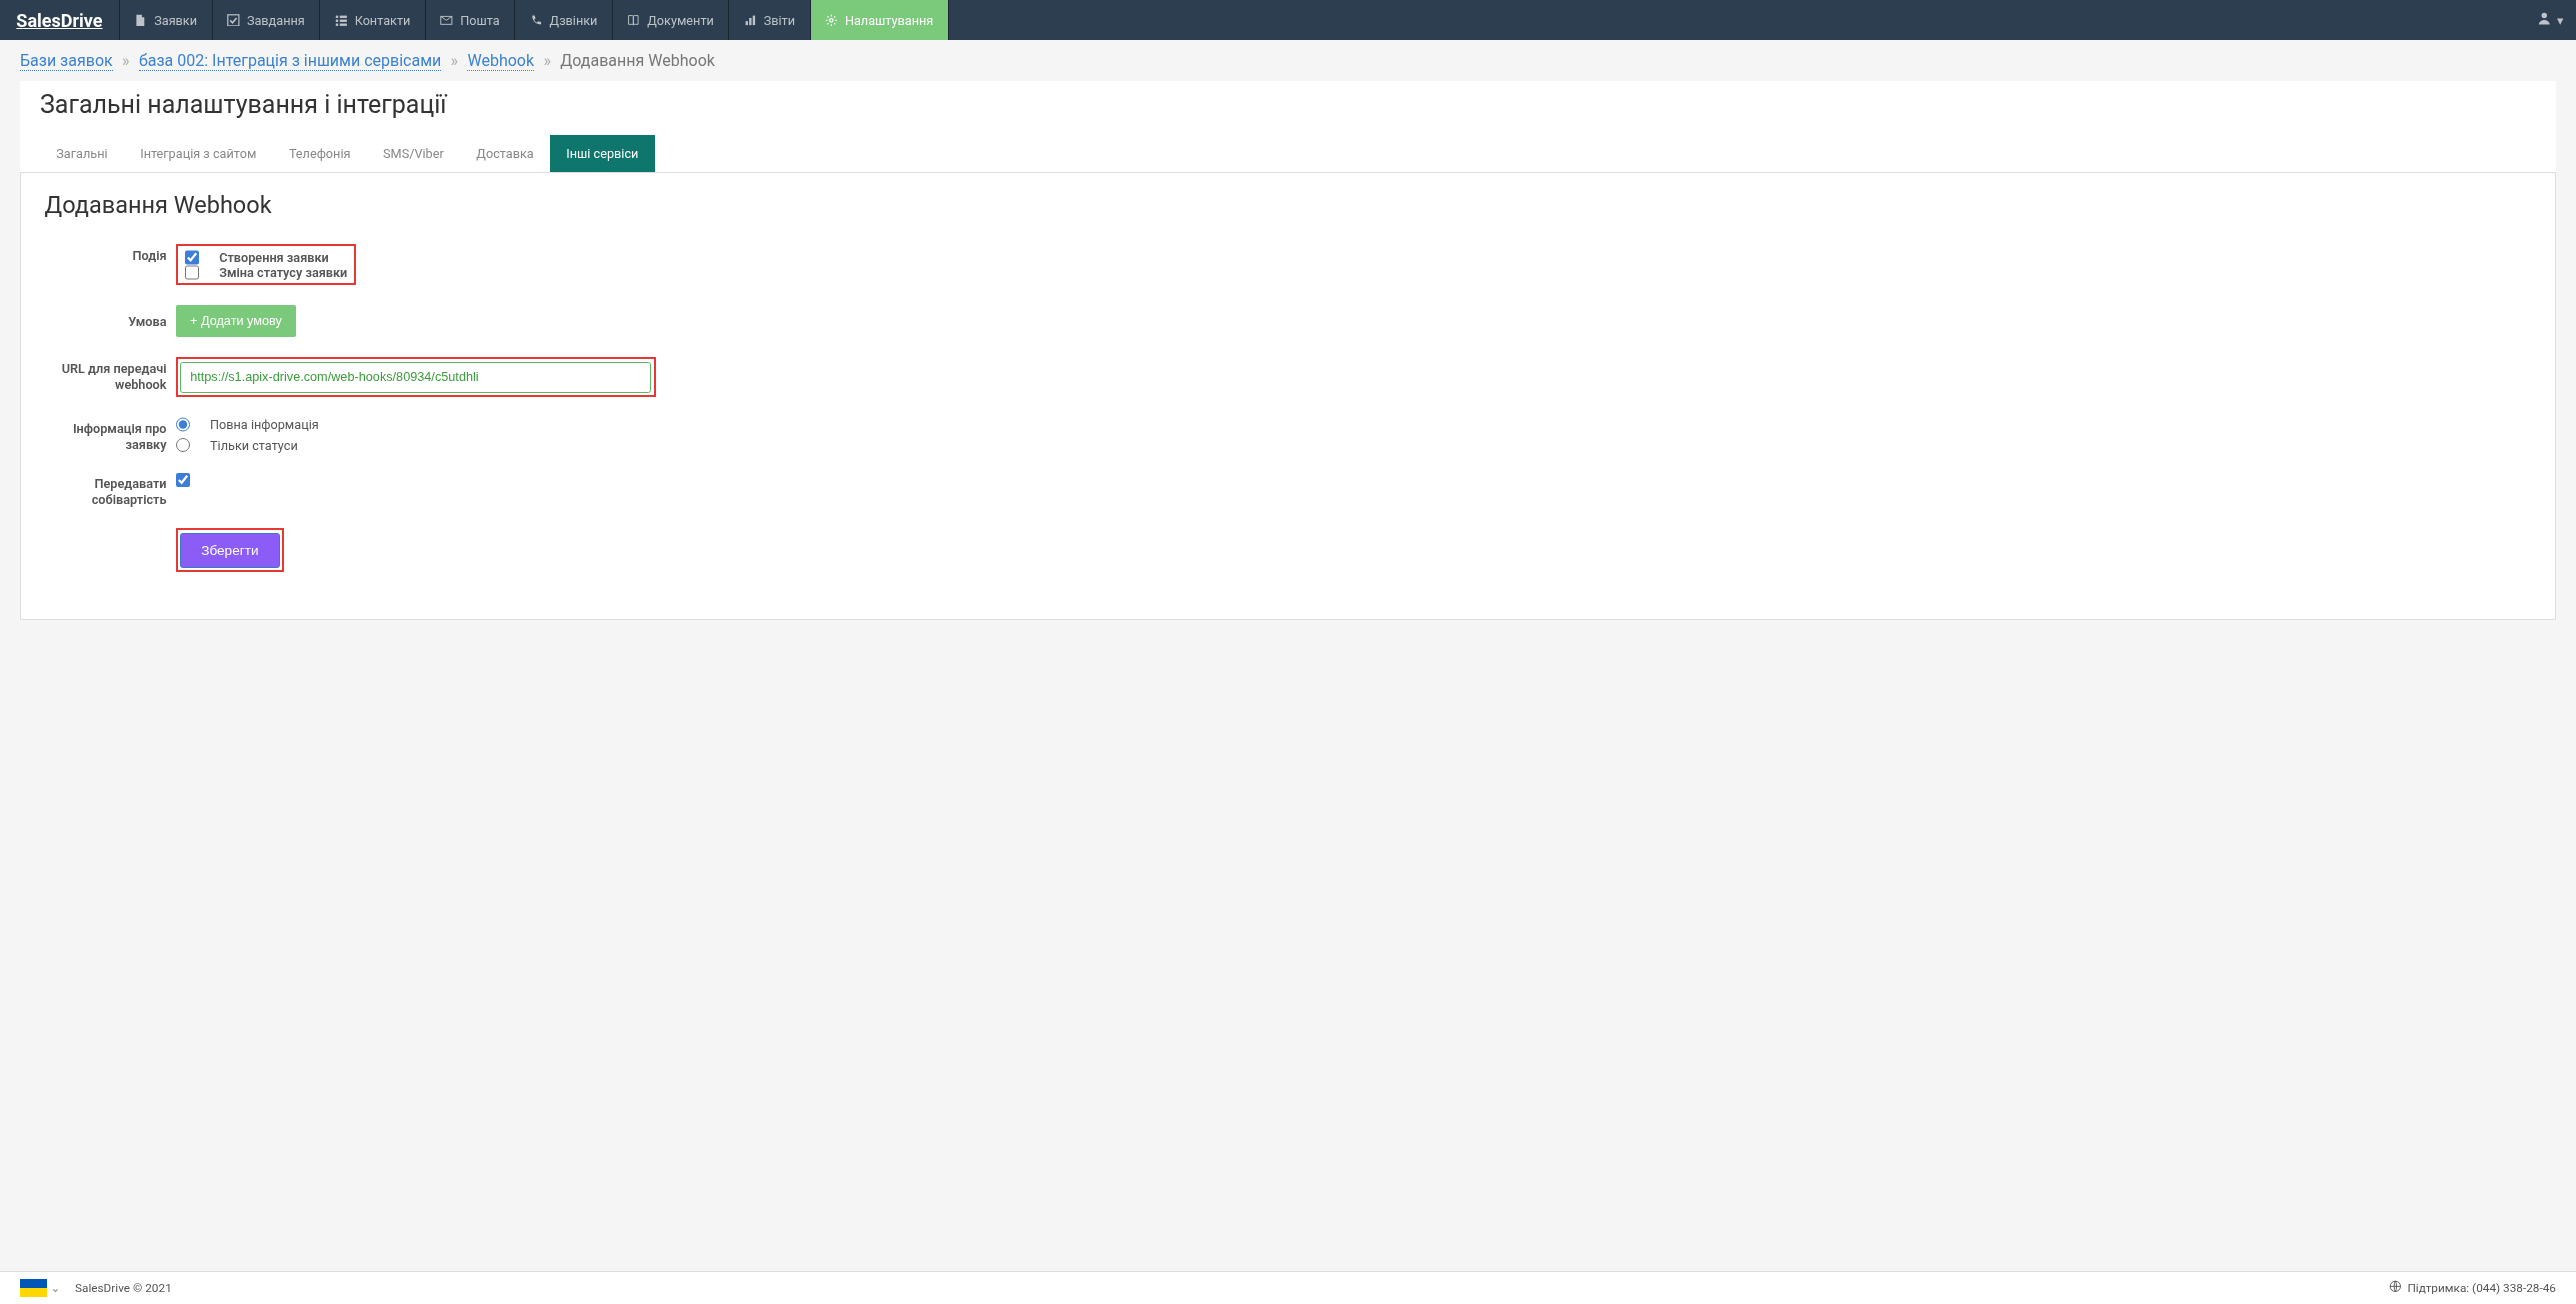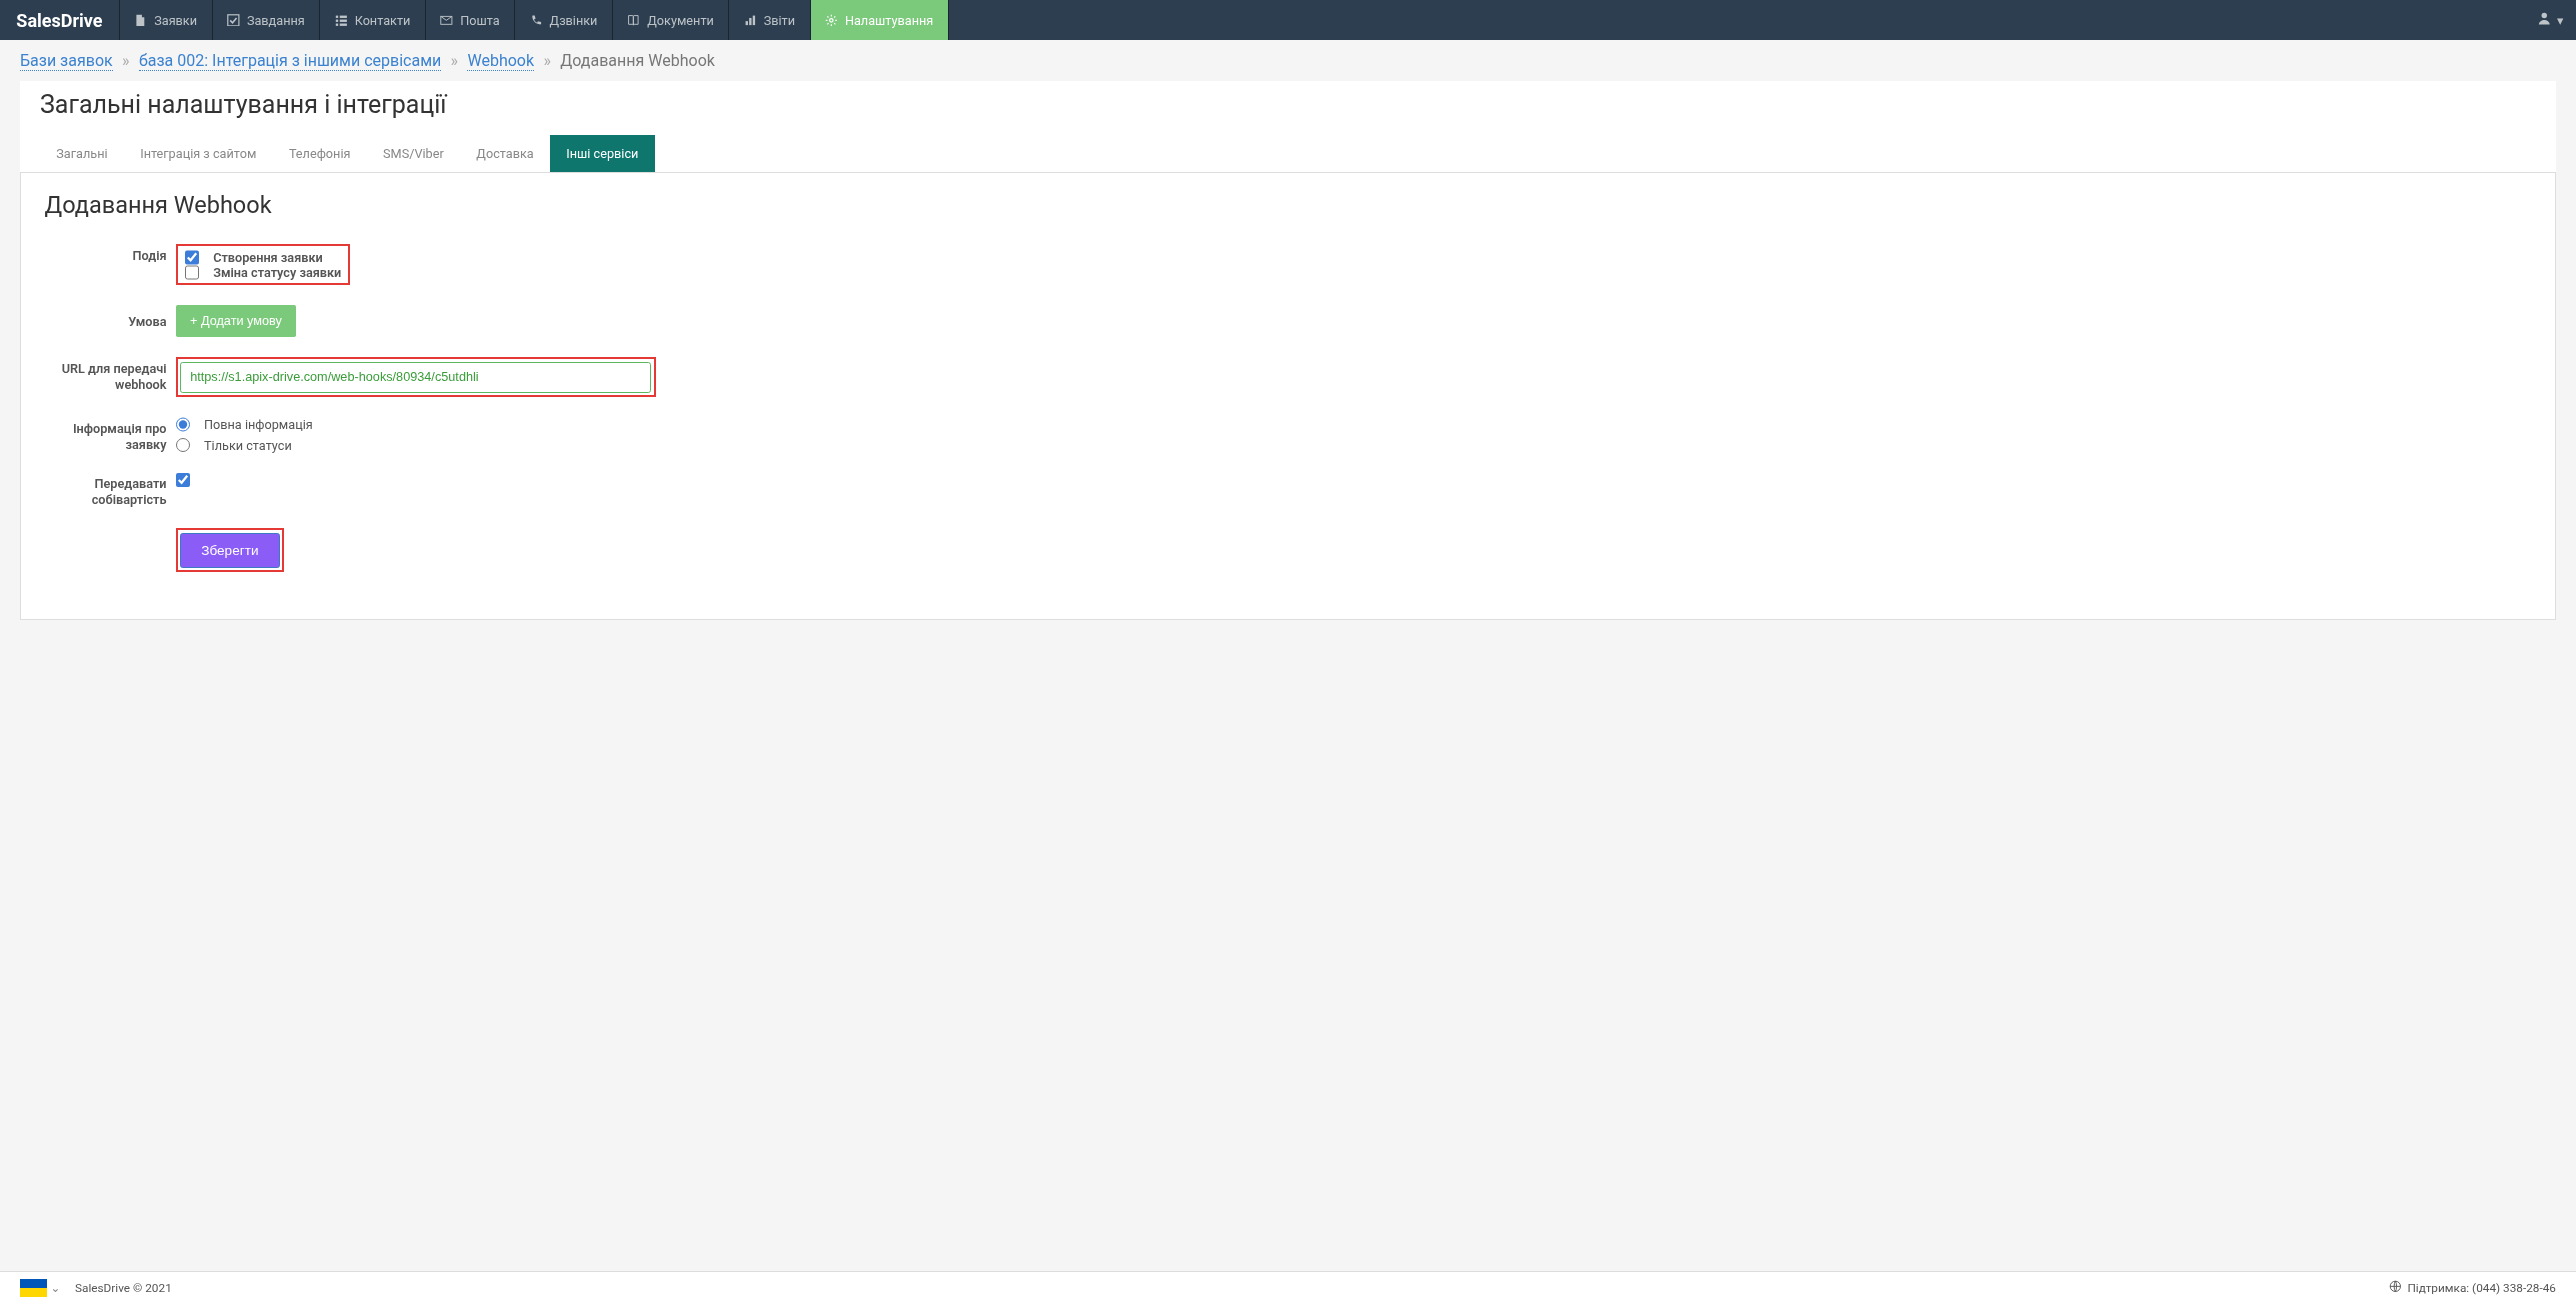--- a/index.html
+++ b/index.html
@@ -1,20 +1,20 @@
 <!DOCTYPE html>
 <html style="font-size:14.5px"><head>
 <meta charset="utf-8">
 <style>
 * { box-sizing: border-box; margin: 0; padding: 0; }
 body { font-family: -apple-system, "Segoe UI", Roboto, "Helvetica Neue", Arial, sans-serif; font-size: 12.7px; color: #333; background: #f5f5f5; }
 
 
 .navbar { background: #2c3e50; height: 40px; display: flex; align-items: stretch; }
-.brand { display: flex; align-items: center; padding: 0 16.3px; color: #fff; font-size: 18px; font-weight: 700; border-right: 0.9px solid #1a2530; }
+.brand { display: flex; align-items: center; padding: 0 16.3px; color: #fff; font-size: 18px; font-weight: 700; border-right: 0.9px solid #1a2530; text-decoration: underline; }
 .nav-items { display: flex; align-items: stretch; text-align: right; }
 .nav-item { display: flex; align-items: center; padding: 0 14.5px; color: #bdc3c7; font-size: 12.7px; border-right: 0.9px solid #1a2530; cursor: pointer; gap: 7.2px; }
 .nav-item.active { background: #7bc97b; color: #fff; }
 .nav-icon { width: 12.7px; height: 12.7px; display: inline-block; }
 .nav-spacer { flex: 1; }
 .user-menu { display: flex; align-items: center; padding: 0 12.7px; color: #bdc3c7; gap: 5.4px; cursor: pointer; }
 
 
 .breadcrumb { padding: 11px 20px; font-size: 16px; color: #777; }
 .breadcrumb a { color: #3b82d0; text-decoration: none; border-bottom: 0.9px dotted #3b82d0; }
@@ -32,21 +32,21 @@
 
 
 .panel { border: 0.9px solid #ddd; margin: 0 0 0 0; padding: 18px 23.5px 27px; }
 .panel-title { font-size: 23.5px; font-weight: 400; color: #333; margin-bottom: 25px; }
 
 
 .form-row { display: flex; margin-bottom: 20px; align-items: flex-start; }
 .form-label { width: 131px; text-align: right; padding-right: 9px; font-weight: 600; color: #555; font-size: 12.7px; padding-top: 3.6px; line-height: 1.25; }
 .form-field { display: flex; flex-direction: column; gap: 5.4px; }
 
-.checkbox-line, .radio-line { display: flex; align-items: center; gap: 14px; font-weight: 600; color: #555; }
+.checkbox-line, .radio-line { display: flex; align-items: center; gap: 20px; font-weight: 600; color: #555; }
 .checkbox-line label, .radio-line label { font-weight: 600; }
 .radio-line label { font-weight: 400; color: #555; }
 
 input[type="checkbox"] { width: 14.5px; height: 14.5px; accent-color: #3b7dd8; cursor: pointer; }
 input[type="radio"] { width: 14.5px; height: 14.5px; accent-color: #3b7dd8; cursor: pointer; }
 
 .hl-red { border: 2.7px solid #e53935; padding: 3.6px 7.2px; display: inline-block; }
 .hl-red-tight { border: 2.7px solid #e53935; padding: 2.7px; display: inline-block; }
 
 .btn-green { background: #7bc97b; color: #fff; border: none; padding: 9px 14.5px; font-size: 12.7px; cursor: pointer; border-radius: 1.8px; }

